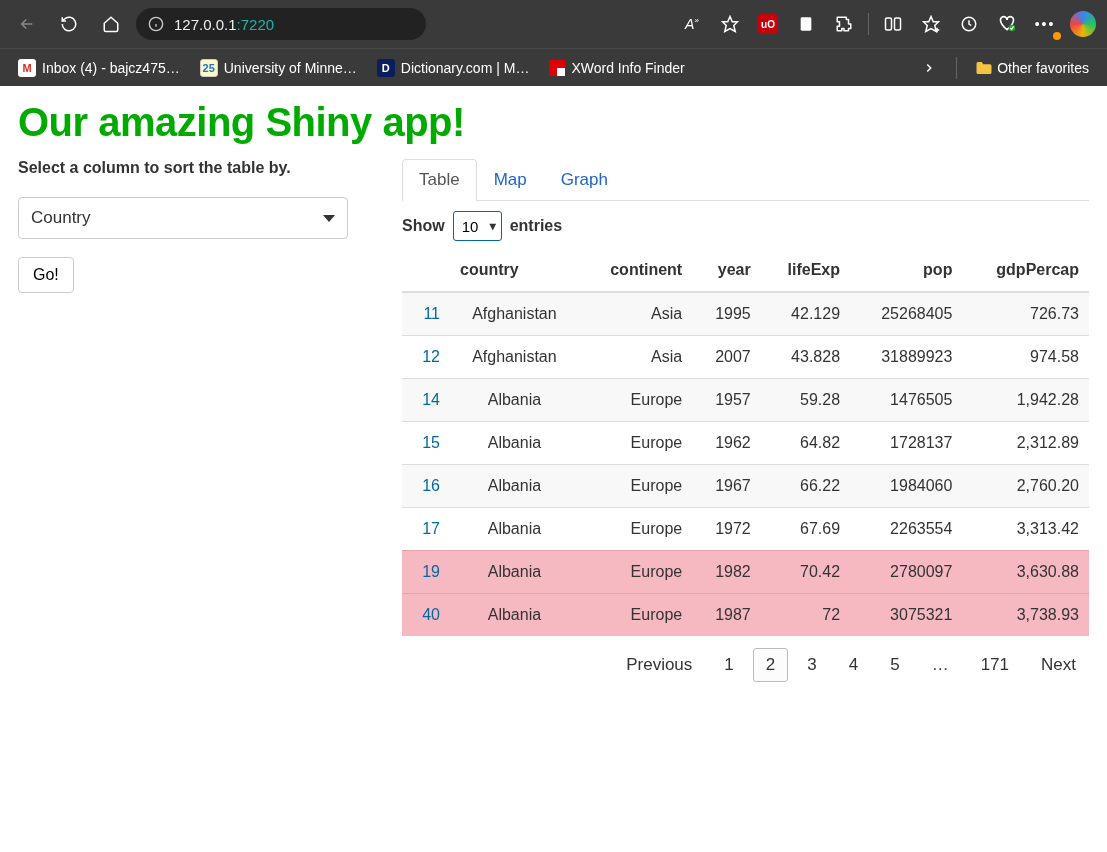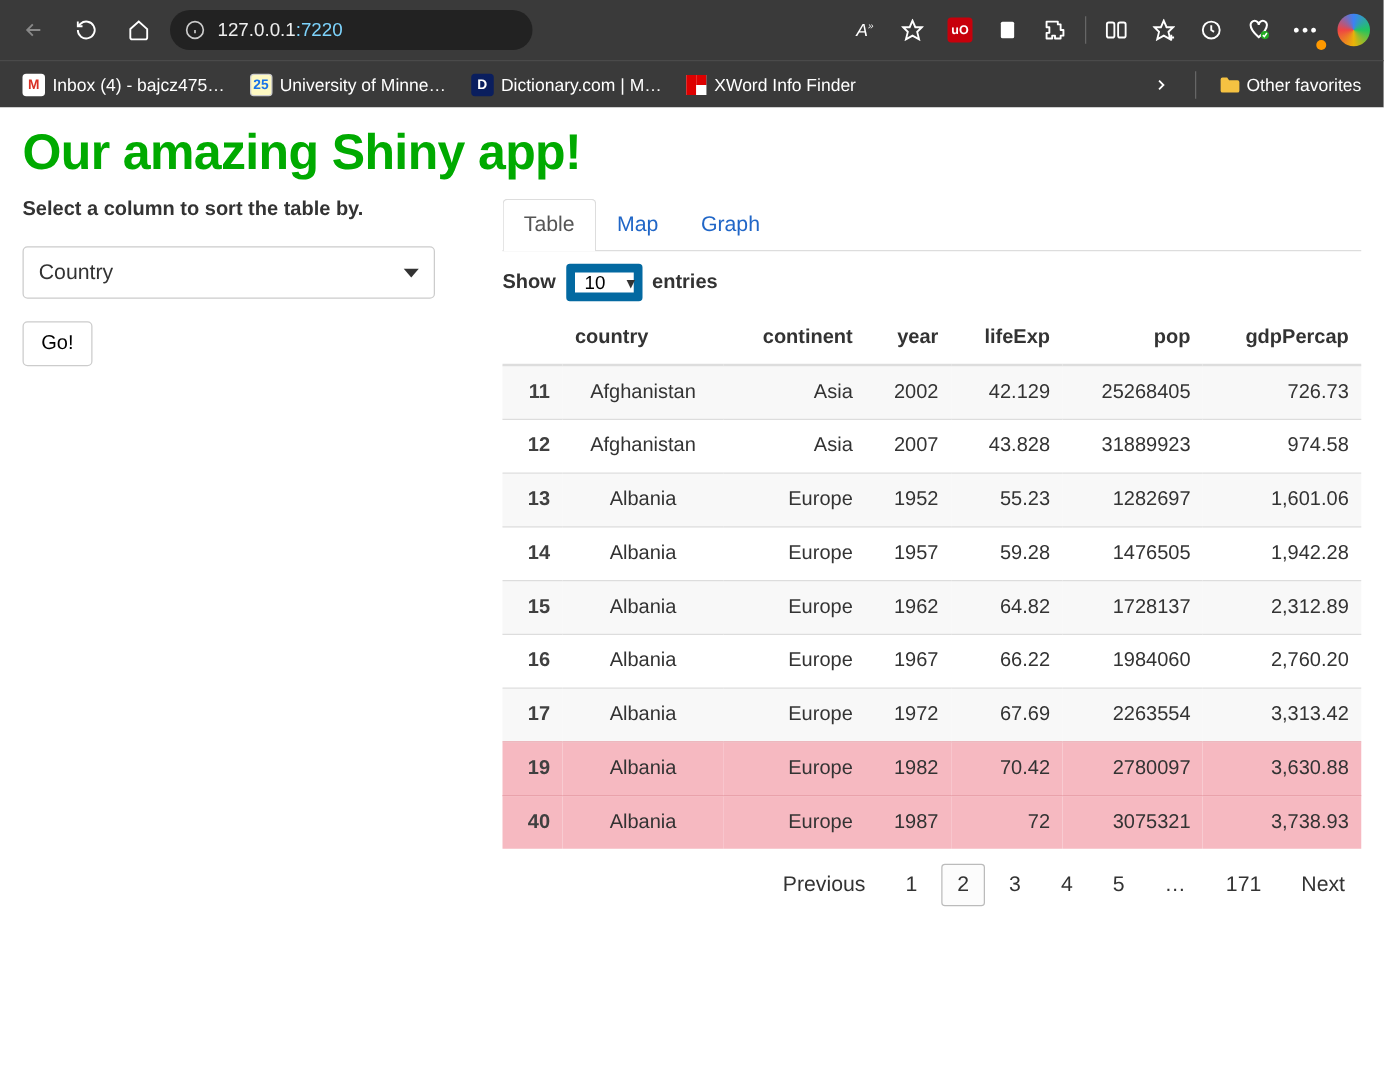--- a/index.html
+++ b/index.html
@@ -4,21 +4,21 @@
 <style>
 * { box-sizing: border-box; margin: 0; padding: 0; }
 body { font-family: "Segoe UI", Arial, sans-serif; font-size: 14px; background: #fff; color: #333; }
 
 
 .browser-chrome { background: #3a3a3a; height: 48px; display: flex; align-items: center; padding: 0 10px; gap: 8px; }
 .chrome-btn { width: 34px; height: 34px; display: flex; align-items: center; justify-content: center; color: #fff; cursor: pointer; border-radius: 4px; }
 .chrome-btn.disabled { color: #888; }
 .addr-bar { flex: 0 0 290px; height: 32px; background: #222; border-radius: 16px; display: flex; align-items: center; padding: 0 12px; color: #fff; gap: 10px; }
 .addr-text { font-size: 15px; color: #eee; }
-.addr-text .port { color: #7dd3fc; }
+.addr-text .port { color: #14b8a6; }
 .chrome-spacer { flex: 1; }
 .chrome-icons { display: flex; align-items: center; gap: 10px; color: #fff; }
 .chrome-icon { width: 28px; height: 28px; display:flex; align-items:center; justify-content:center; }
 .ublock { background:#c7000b; color:#fff; font-size:10px; font-weight:bold; border-radius:3px; width:20px; height:20px; display:flex; align-items:center; justify-content:center; }
 .copilot { width:26px; height:26px; border-radius:50%; background: conic-gradient(#3b82f6,#22c55e,#eab308,#ef4444,#3b82f6); }
 
 
 .fav-bar { background: #3a3a3a; height: 38px; display: flex; align-items: center; padding: 0 10px; gap: 4px; border-top:1px solid #4a4a4a; }
 .fav-item { display:flex; align-items:center; gap:6px; color:#fff; padding:4px 8px; border-radius:4px; font-size:14px; white-space:nowrap; cursor:pointer; }
 .fav-icon { width:18px; height:18px; display:flex; align-items:center; justify-content:center; border-radius:3px; font-size:11px; font-weight:bold; }
@@ -45,35 +45,35 @@
 .caret-down { width:0; height:0; border-left:6px solid transparent; border-right:6px solid transparent; border-top:7px solid #333; }
 
 .go-btn { border:1px solid #ccc; background:#fff; border-radius:4px; padding:8px 14px; font-size:16px; cursor:pointer; }
 
 
 .tabs { display:flex; border-bottom:1px solid #ddd; margin-bottom:10px; }
 .tab { padding:10px 16px; font-size:17px; color:#2066c7; cursor:pointer; border:1px solid transparent; border-bottom:none; border-radius:4px 4px 0 0; }
 .tab.active { color:#555; background:#fff; border-color:#ddd; margin-bottom:-1px; }
 
 .show-entries { font-size:16px; font-weight:700; display:flex; align-items:center; gap:8px; margin-bottom:8px; }
-.entries-select { height:30px; border:7px solid #0369a1; border-radius:3px; font-size:15px; padding:0 22px 0 8px; appearance:none; background:#fff; position:relative; }
+.entries-select { height:30px; border:1px solid #0369a1; border-radius:3px; font-size:15px; padding:0 22px 0 8px; appearance:none; background:#fff; position:relative; }
 .entries-wrap { position:relative; display:inline-block; }
 .entries-caret { position:absolute; right:6px; top:50%; transform:translateY(-50%); pointer-events:none; font-size:12px; color:#333;}
 
 
 table.data { width:100%; border-collapse:collapse; font-size:16px; }
 table.data th, table.data td { padding:12px 10px; border-top:1px solid #ddd; }
 table.data thead th { border-top:none; border-bottom:2px solid #ddd; text-align:right; font-weight:700; }
 table.data thead th:nth-child(1){ text-align:right; width:48px;}
 table.data thead th:nth-child(2){ text-align:left; }
 table.data thead th:nth-child(3){ text-align:right; }
 table.data tbody td { text-align:right; }
 table.data tbody td:nth-child(2){ text-align:center; }
 table.data tbody td:nth-child(3){ text-align:right; }
-table.data tbody td:nth-child(1){ text-align:right; color:#404040;font-weight:bold; }
+table.data tbody td:nth-child(1){ text-align:right; color:#0369a1; }
 table.data tbody tr:nth-child(odd){ background:#f8f8f8; }
 table.data tbody tr.hl { background:#f6b9c1 !important; }
 table.data tbody tr.hl td { border-top-color:#e9a2ab;margin-left:32px; }
 
 
 .pagination { display:flex; justify-content:flex-end; align-items:flex-start; gap:6px; margin-top:12px; font-size:17px; }
 .page-btn { padding:6px 12px; border:1px solid transparent; border-radius:3px; cursor:pointer; color:#333; }
 .page-btn.num { min-width:34px; text-align:center; }
 .page-btn.active { border-color:#bbb; background:#fcfcfc; }
 .page-btn.ellipsis { cursor:default; }
@@ -248,42 +248,33 @@
             <th>lifeExp</th>
             <th>pop</th>
             <th>gdpPercap</th>
           </tr>
         </thead>
         <tbody id="tbody">
             <tr>
               <td>11</td>
               <td>Afghanistan</td>
               <td>Asia</td>
-              <td>2002</td>
+              <td>1995</td>
               <td>42.129</td>
               <td>25268405</td>
               <td>726.73</td>
             </tr>
             <tr>
               <td>12</td>
               <td>Afghanistan</td>
               <td>Asia</td>
               <td>2007</td>
               <td>43.828</td>
               <td>31889923</td>
               <td>974.58</td>
-            </tr>
-            <tr>
-              <td>13</td>
-              <td>Albania</td>
-              <td>Europe</td>
-              <td>1952</td>
-              <td>55.23</td>
-              <td>1282697</td>
-              <td>1,601.06</td>
             </tr>
             <tr>
               <td>14</td>
               <td>Albania</td>
               <td>Europe</td>
               <td>1957</td>
               <td>59.28</td>
               <td>1476505</td>
               <td>1,942.28</td>
             </tr>

